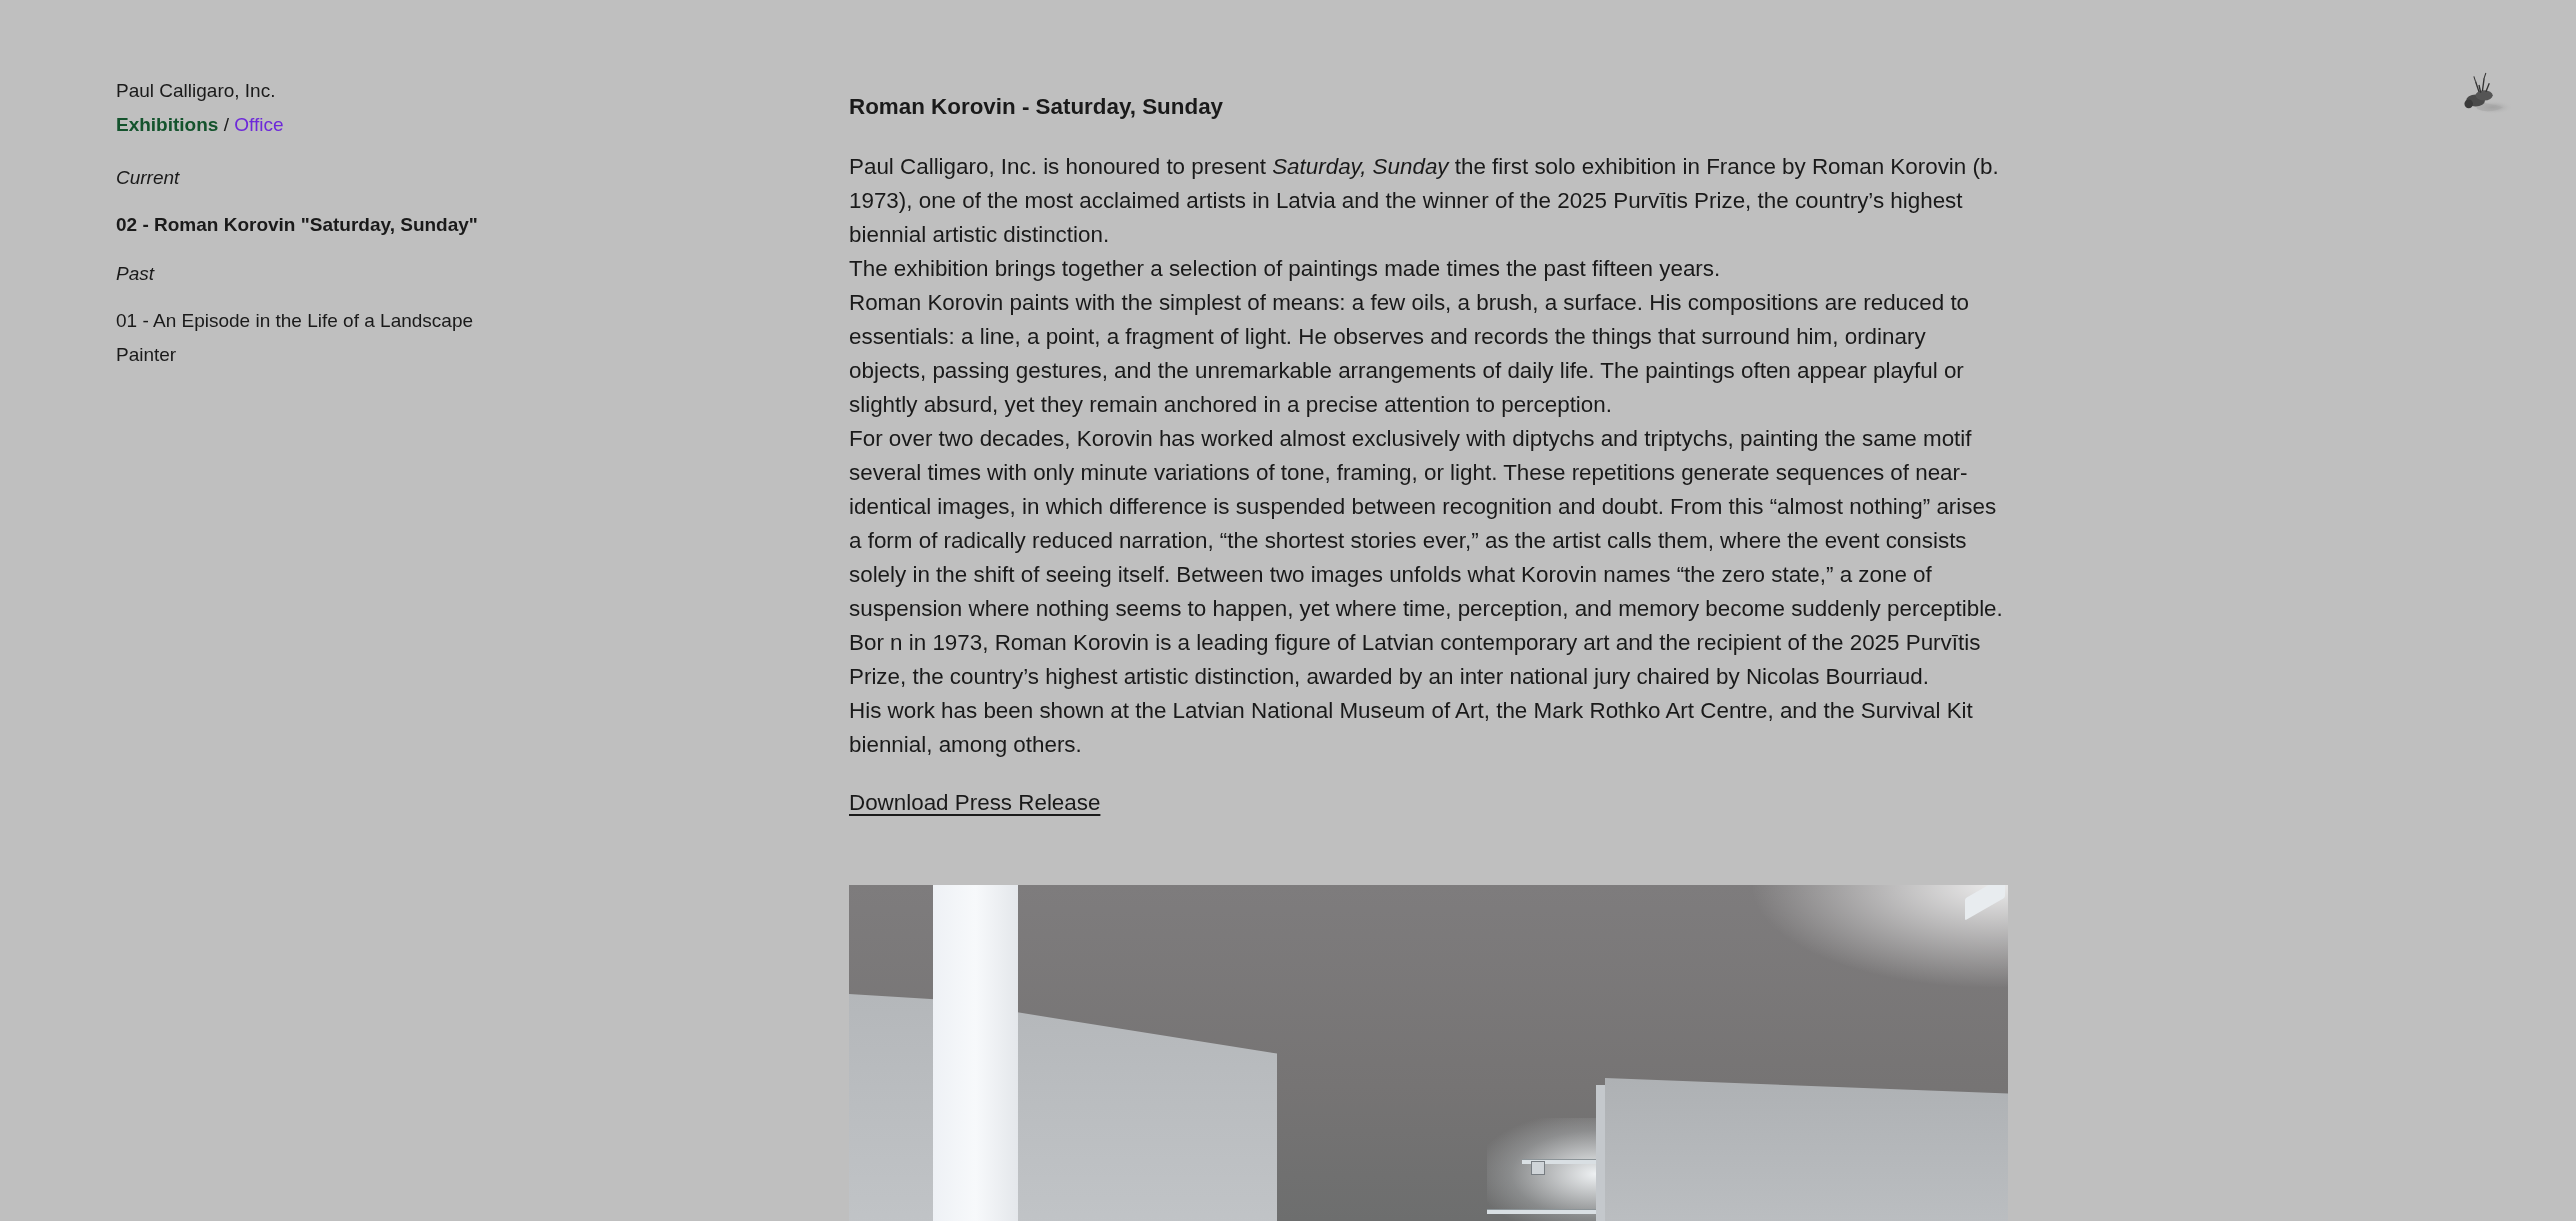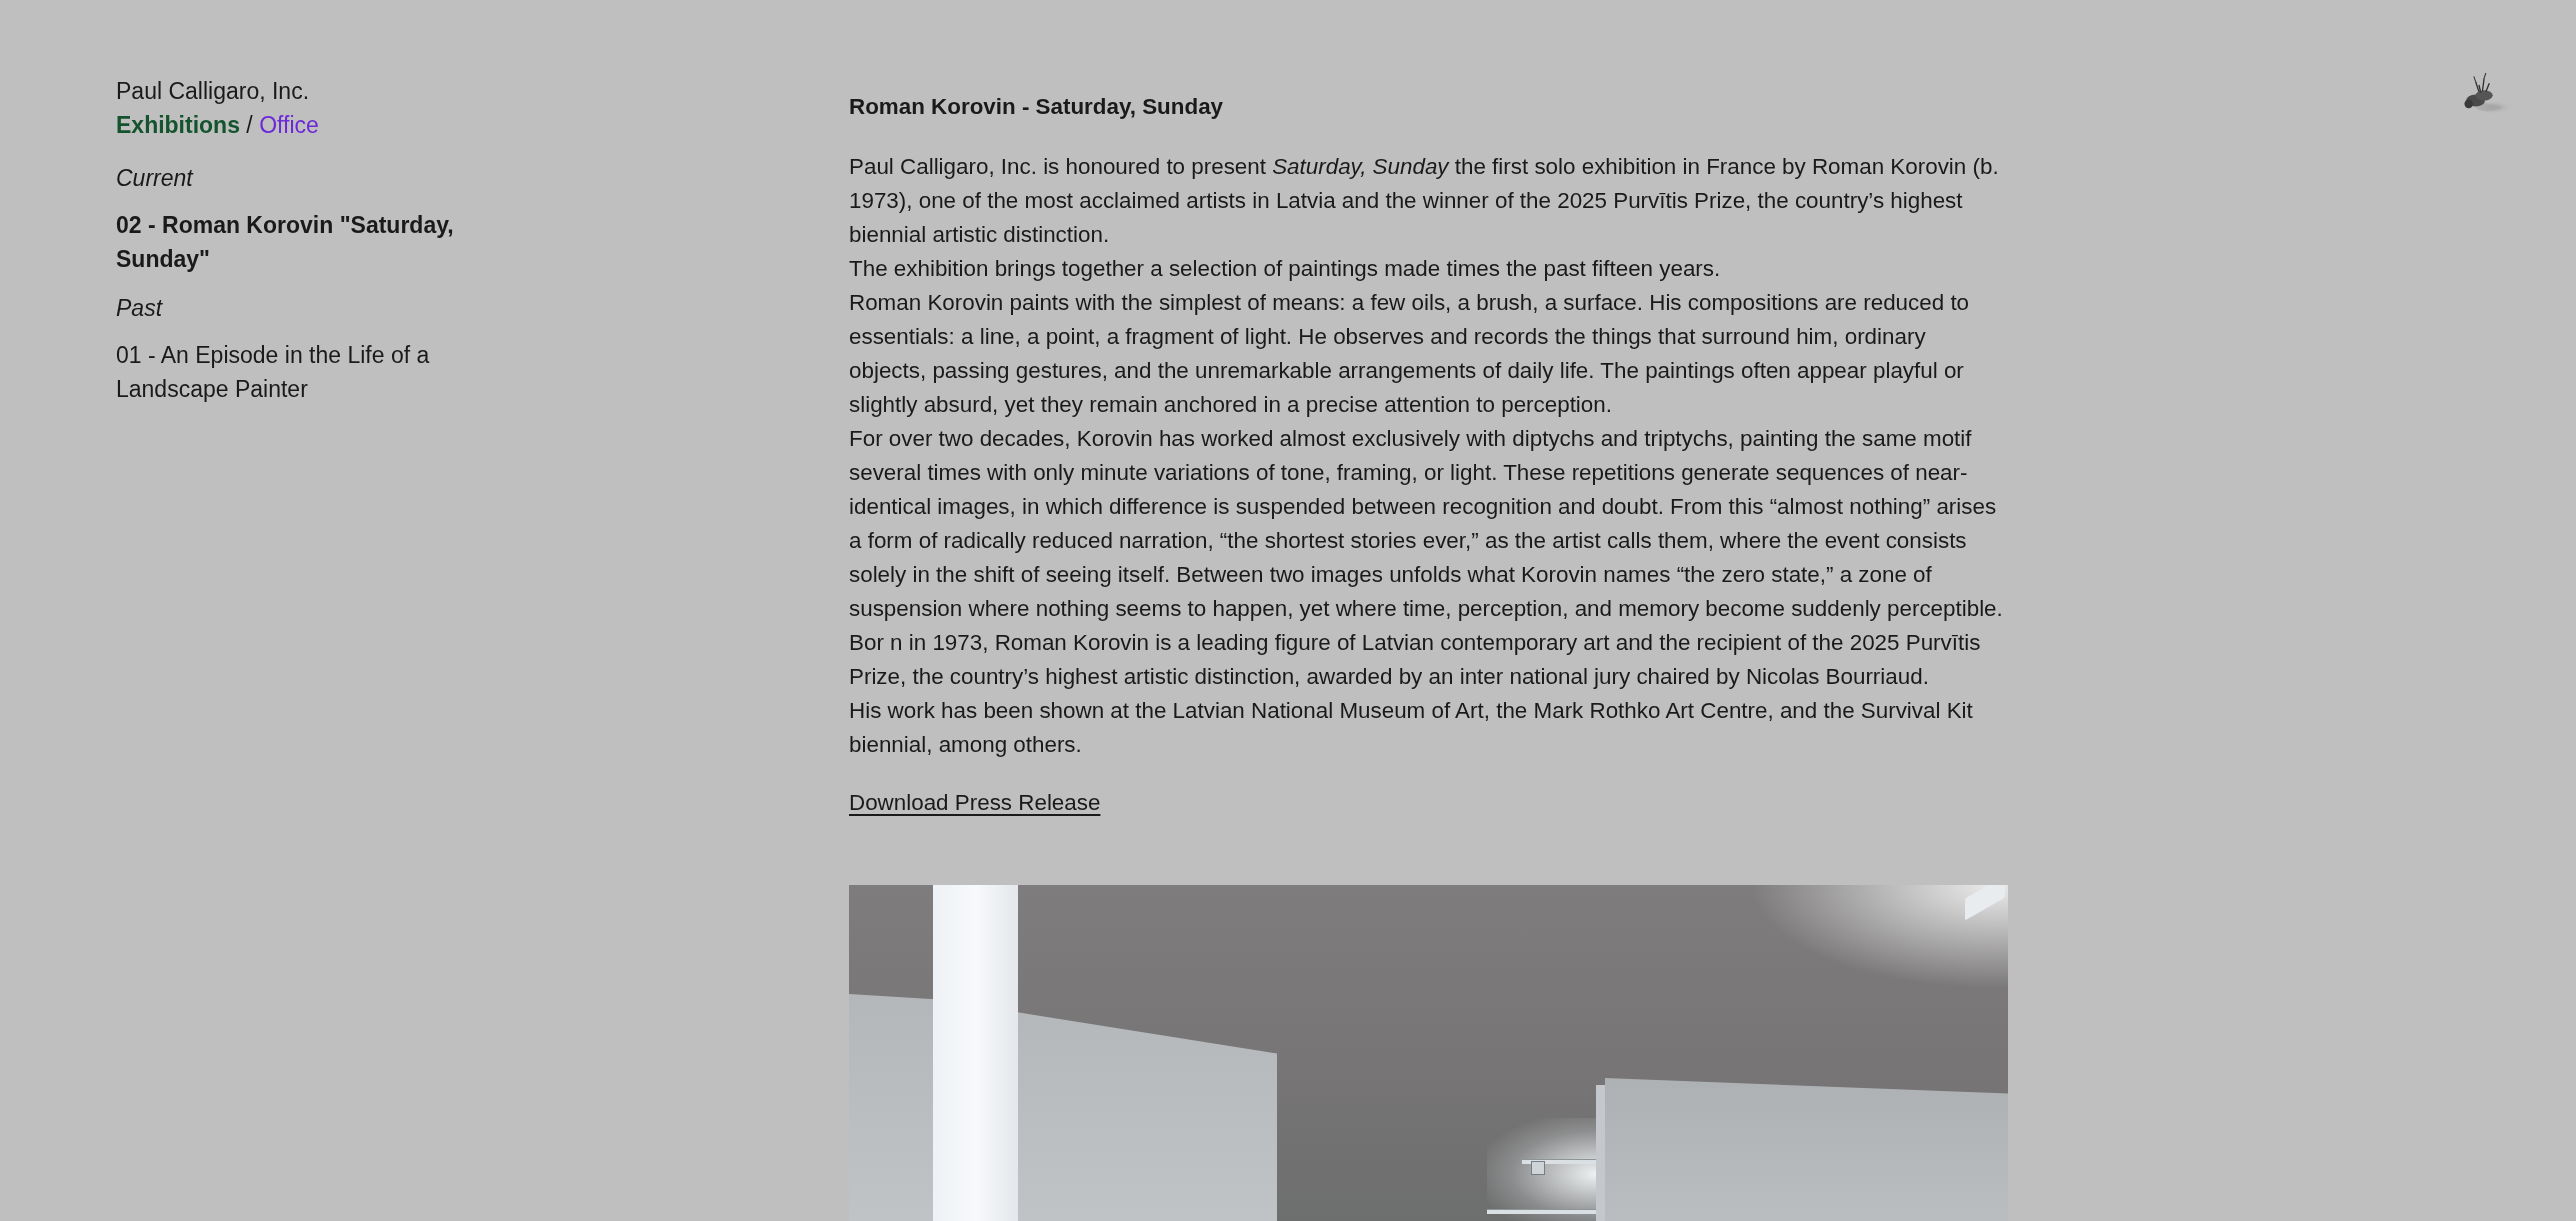--- a/index.html
+++ b/index.html
@@ -16,21 +16,21 @@
     position: relative;
     width: 2576px;
     height: 1222px;
   }
   
   .left-nav {
     position: absolute;
     left: 116px;
     top: 74px;
     width: 380px;
-    font-size: 23px;
+    font-size: 19px;
     line-height: 34px;
   }
   .brand { margin: 0; }
   .section-switch { margin: 0; }
   .section-switch .active { font-weight: bold; }
   .nav-heading {
     font-style: italic;
     margin-top: 19px;
     margin-bottom: 13px;
   }

